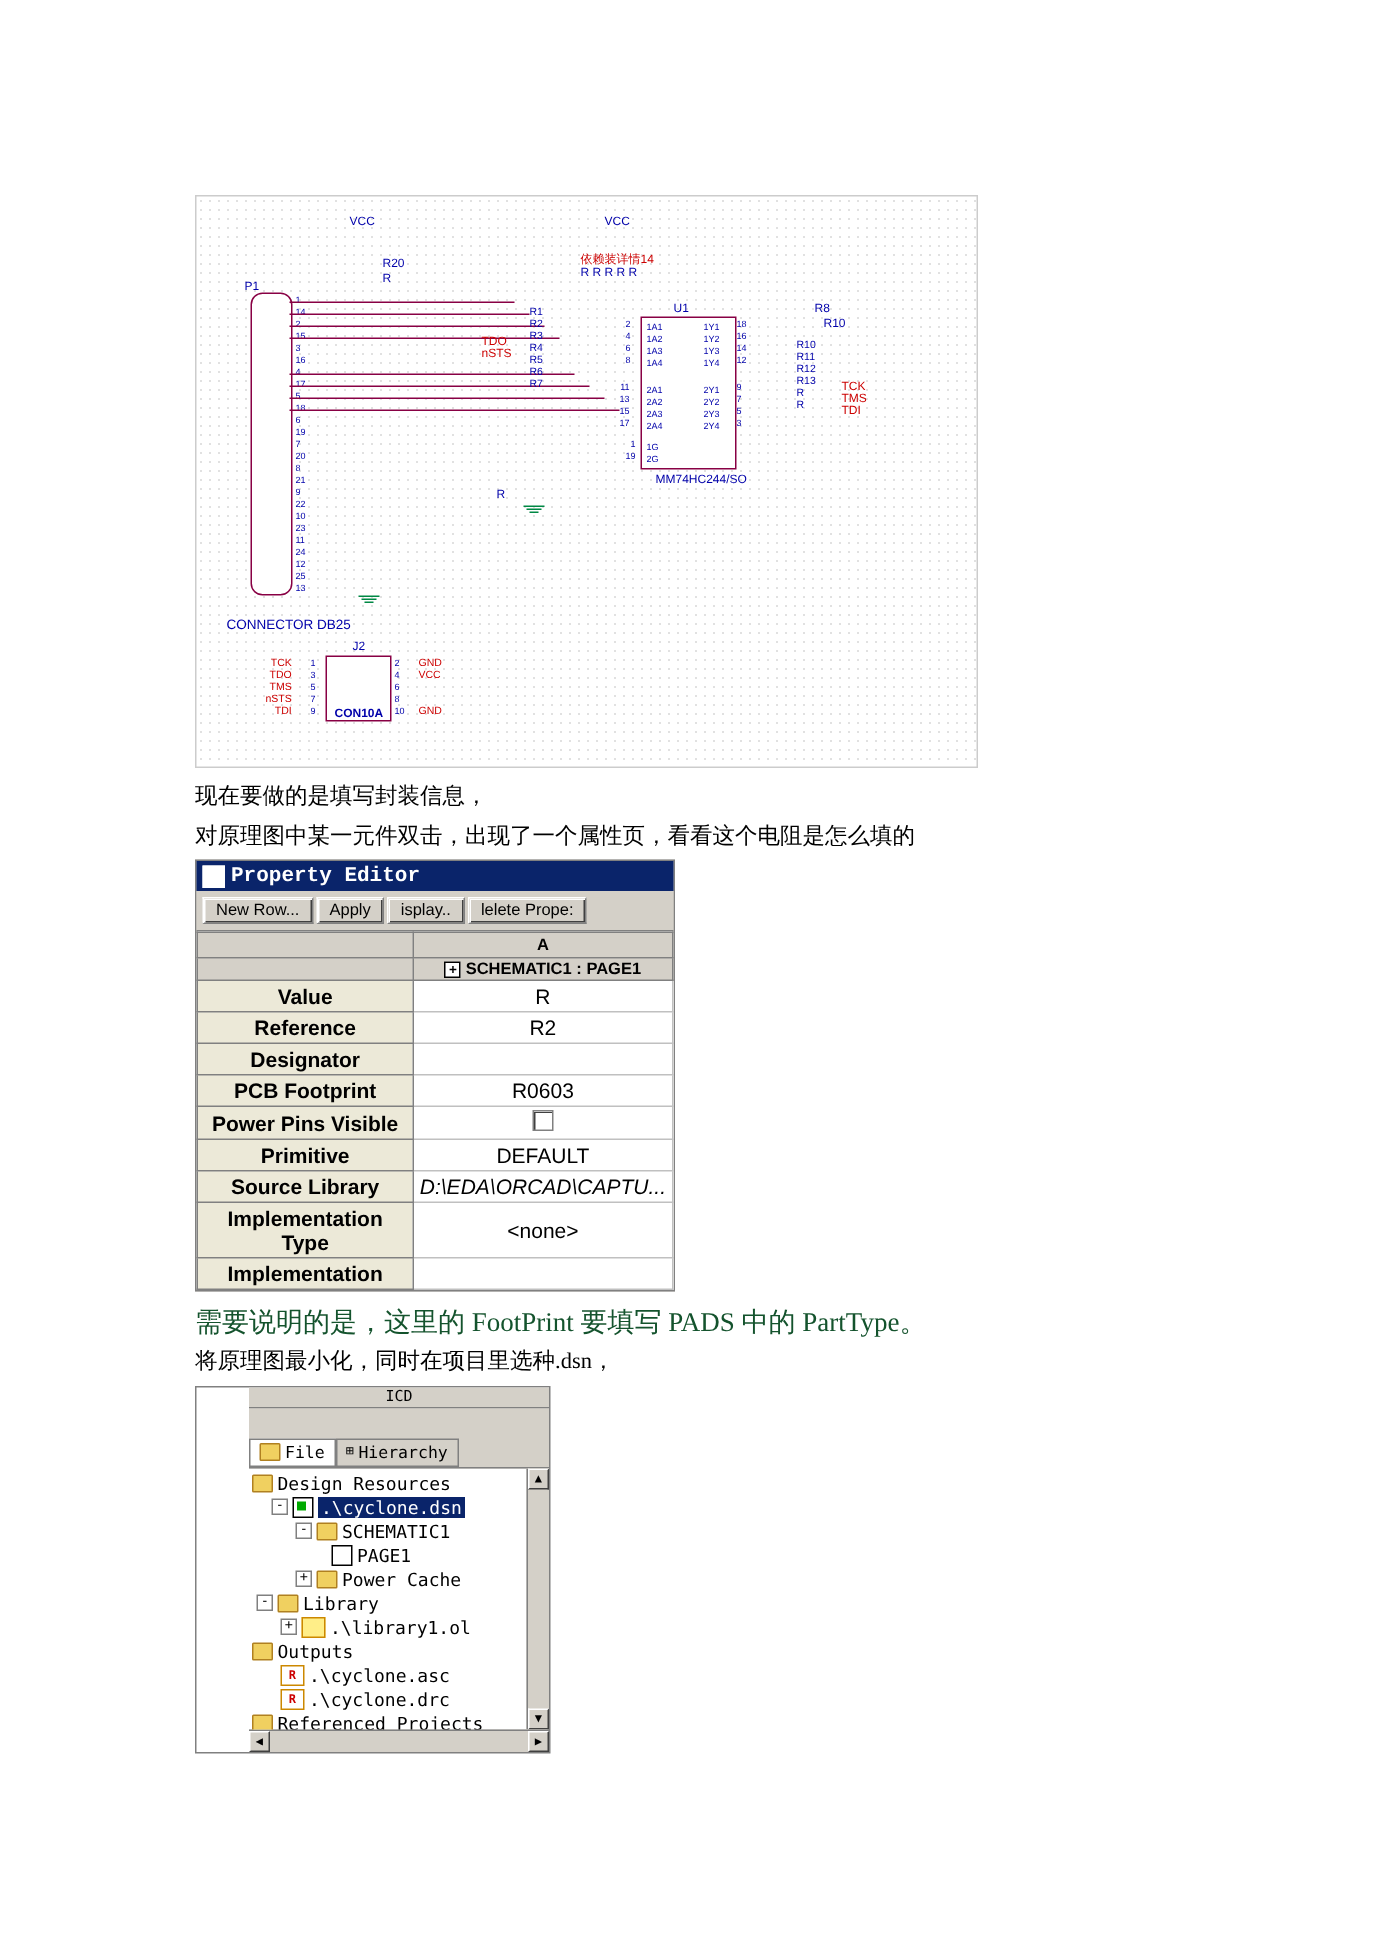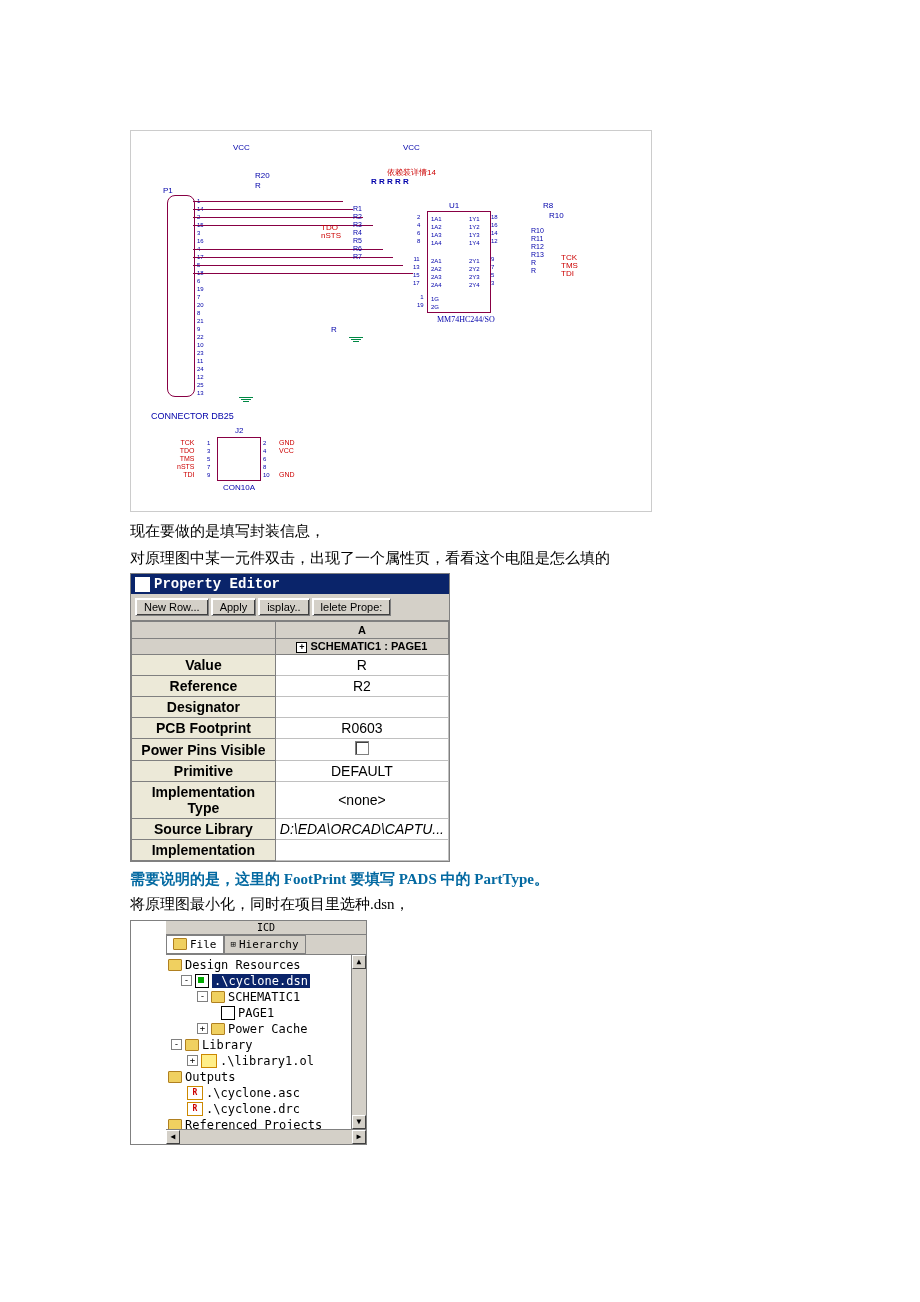--- a/index.html
+++ b/index.html
@@ -38,23 +38,23 @@
     position:absolute; border:1px solid #880044; background:#fff;
   }
 
   .body-text {
     font-size: 15px;
     line-height: 1.5;
     color: #000;
     margin: 4px 0;
   }
   .red-text {
-    color: #0369a1;
-    font-weight: bold;
-    font-size: 15px;
+    color: #14532d;
+    font-weight: normal;
+    font-size: 18px;
     margin: 8px 0 4px 0;
   }
 
   
   .prop-ed {
     width: 318px;
     border:1px solid #808080;
     background:#d4d0c8;
     font-family: Tahoma, Arial, sans-serif;
     font-size: 11px;
@@ -166,20 +166,21 @@
   }
   .tree-tab {
     padding:2px 6px;
     border:1px solid #808080;
     background:#fff;
     display:flex;
     align-items:center;
     gap:3px;
     cursor:pointer;
     font-size:11px;
+    margin-top:20px;
   }
   .tree-tab.inactive { background:#d4d0c8; }
   .folder-icon {
     display:inline-block; width:12px; height:10px;
     background:#f0d060; border:1px solid #b08020;
     border-radius:1px;
   }
   .folder-icon.open {
     background:#f0d060;
   }
@@ -254,21 +255,21 @@
 
   <div class="schematic">
 
     <span class="txt blue" style="left:102px; top:12px;">VCC</span>
     <span class="txt blue" style="left:272px; top:12px;">VCC</span>
 
     <span class="txt blue" style="left:124px; top:40px;">R20</span>
     <span class="txt blue" style="left:124px; top:50px;">R</span>
 
     <span class="txt red" style="left:256px; top:36px;">依赖装详情14</span>
-    <span class="txt blue" style="left:240px; top:46px;font-weight:bold;">R R R R R</span>
+    <span class="txt blue" style="left:256px; top:46px;">R R R R R</span>
 
     <span class="txt blue" style="left:32px; top:55px;">P1</span>
 
     <div class="connector-box" style="left:36px; top:64px; width:26px; height:200px; border-radius:8px;"></div>
 
     <div style="position:absolute; left:66px; top:66px; line-height:8px; font-size:6px; color:#0000aa;">
       <span>1</span><br><span>14</span><br>
       <span>2</span><br><span>15</span><br>
       <span>3</span><br><span>16</span><br>
       <span>4</span><br><span>17</span><br>
@@ -336,21 +337,21 @@
       <span>1G</span><br>
       <span>2G</span>
     </div>
 
     <div style="position:absolute; left:286px; top:82px; font-size:6px; line-height:8px; color:#0000aa; text-align:right;">2<br>4<br>6<br>8</div>
     <div style="position:absolute; left:360px; top:82px; font-size:6px; line-height:8px; color:#0000aa;">18<br>16<br>14<br>12</div>
     <div style="position:absolute; left:282px; top:124px; font-size:6px; line-height:8px; color:#0000aa; text-align:right;">11<br>13<br>15<br>17</div>
     <div style="position:absolute; left:360px; top:124px; font-size:6px; line-height:8px; color:#0000aa;">9<br>7<br>5<br>3</div>
     <div style="position:absolute; left:286px; top:162px; font-size:6px; line-height:8px; color:#0000aa; text-align:right;">1<br>19</div>
 
-    <span class="txt blue" style="left:306px; top:184px;font-family:Liberation Serif, serif;">MM74HC244/SO</span>
+    <span class="txt blue" style="left:306px; top:184px;">MM74HC244/SO</span>
 
     <span class="txt blue" style="left:412px; top:70px;">R8</span>
     <span class="txt blue" style="left:418px; top:80px;">R10</span>
     <div style="position:absolute; left:400px; top:96px; font-size:7px; line-height:8px; color:#0000aa;">
       <span>R10</span><br>
       <span>R11</span><br>
       <span>R12</span><br>
       <span>R13</span><br>
       <span>R</span><br>
       <span>R</span>
@@ -388,21 +389,21 @@
     <div style="position:absolute; left:132px; top:308px; font-size:6px; line-height:8px; color:#0000aa;">
       <span>2</span><br><span>4</span><br><span>6</span><br><span>8</span><br><span>10</span>
     </div>
     <div style="position:absolute; left:148px; top:308px; font-size:7px; line-height:8px; color:#cc0000;">
       <span>GND</span><br>
       <span>VCC</span><br>
       <span></span><br>
       <span></span><br>
       <span>GND</span>
     </div>
-    <span class="txt blue" style="left:92px; top:352px;">CON10A</span>
+    <span class="txt blue" style="left:92px; top:340px;font-weight:bold;">CON10A</span>
   </div>
 
   <div class="body-text">现在要做的是填写封装信息，</div>
   <div class="body-text">对原理图中某一元件双击，出现了一个属性页，看看这个电阻是怎么填的</div>
 
   <div class="prop-ed">
     <div class="prop-title">
       <span class="sq"></span>
       <span>Property Editor</span>
     </div>
@@ -442,26 +443,26 @@
           </tr>
       <tr>
             <td class="label">Power Pins Visible</td>
             <td class="val"><span class="chk"></span></td>
           </tr>
       <tr>
             <td class="label">Primitive</td>
             <td class="val">DEFAULT</td>
           </tr>
       <tr>
+            <td class="label">Source Library</td>
+            <td class="val val-italic">D:\EDA\ORCAD\CAPTU...</td>
+          </tr>
+      <tr>
             <td class="label">Implementation Type</td>
             <td class="val">&lt;none&gt;</td>
-          </tr>
-      <tr>
-            <td class="label">Source Library</td>
-            <td class="val val-italic">D:\EDA\ORCAD\CAPTU...</td>
           </tr>
       <tr>
             <td class="label">Implementation</td>
             <td class="val"></td>
           </tr>
     </tbody>
       </table>
   </div>
 
   <div class="red-text">需要说明的是，这里的 FootPrint 要填写 PADS 中的 PartType。</div>

